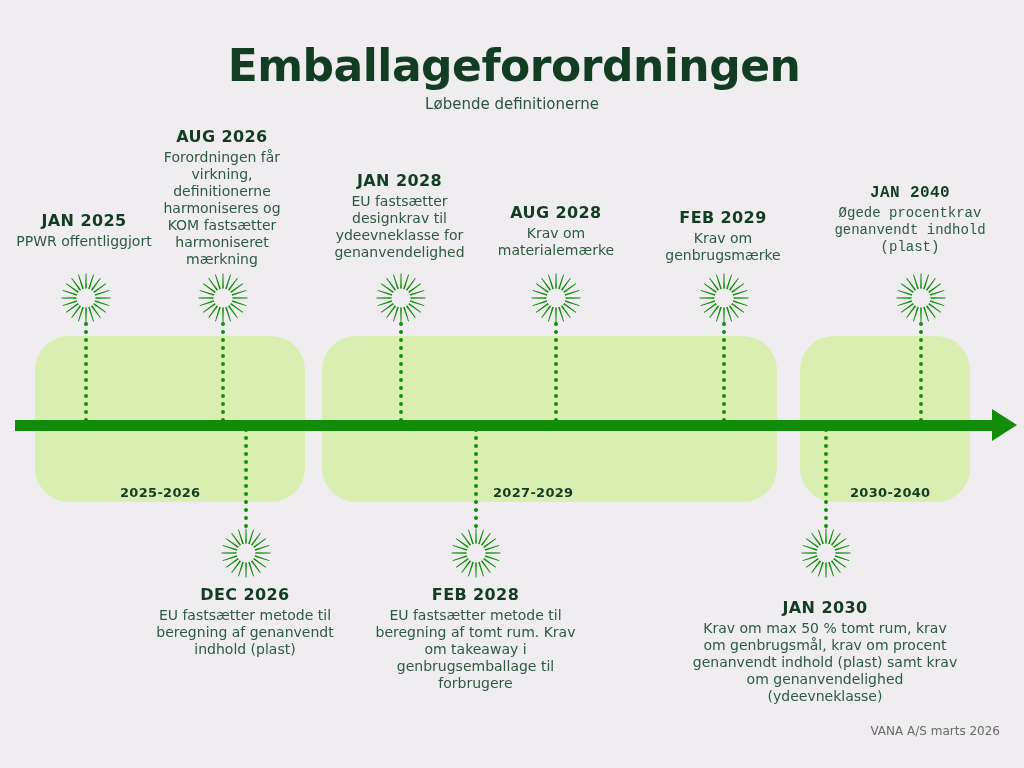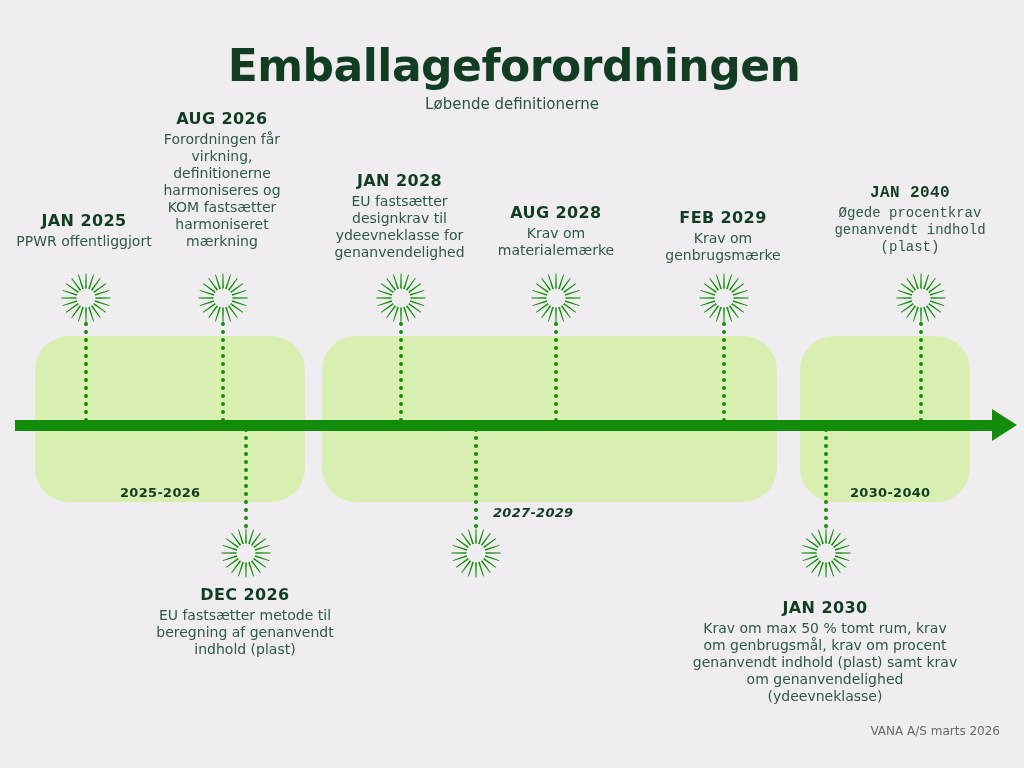--- a/index.html
+++ b/index.html
@@ -76,21 +76,21 @@
 <div id="stage">
 
   <div class="title">Emballageforordningen</div>
   <div class="subtitle">Løbende definitionerne</div>
 
   <div class="band" style="left:35px;top:336px;width:270px;height:166px;"></div>
   <div class="band" style="left:322px;top:336px;width:455px;height:166px;"></div>
   <div class="band" style="left:800px;top:336px;width:170px;height:166px;"></div>
 
   <div class="band-label" style="left:120px;top:485px;width:110px;">2025-2026</div>
-  <div class="band-label" style="left:493px;top:505px;width:110px;font-style:italic;">2027-2029</div>
+  <div class="band-label" style="left:493px;top:485px;width:110px;">2027-2029</div>
   <div class="band-label" style="left:850px;top:485px;width:110px;">2030-2040</div>
 
   <div class="connector" style="left:84px;top:322px;height:100px;"></div>
   <div class="connector" style="left:221px;top:322px;height:100px;"></div>
   <div class="connector" style="left:399px;top:322px;height:100px;"></div>
   <div class="connector" style="left:554px;top:322px;height:100px;"></div>
   <div class="connector" style="left:722px;top:322px;height:100px;"></div>
   <div class="connector" style="left:919px;top:322px;height:100px;"></div>
 
   <div class="connector" style="left:244px;top:428px;height:100px;"></div>
@@ -334,21 +334,21 @@
           <polygon points="22.31,17.25 23.84,16.75 18.85,2.57 18.01,2.84" fill="#128c0a"></polygon>
         </g>
       </svg>
   </div>
 
   <div class="event" style="left:9px;top:211px;width:150px;">
     <div class="date">JAN 2025</div>
     <div class="desc">PPWR offentliggjort</div>
   </div>
 
-  <div class="event" style="left:148px;top:109px;width:148px;">
+  <div class="event" style="left:148px;top:127px;width:148px;">
     <div class="date">AUG 2026</div>
     <div class="desc">Forordningen får virkning, definitionerne harmoniseres og KOM fastsætter harmoniseret mærkning</div>
   </div>
 
   <div class="event" style="left:318px;top:171px;width:163px;">
     <div class="date">JAN 2028</div>
     <div class="desc">EU fastsætter designkrav til ydeevneklasse for genanvendelighed</div>
   </div>
 
   <div class="event" style="left:486px;top:203px;width:140px;">
@@ -364,20 +364,24 @@
   <div class="event" style="left:824px;top:183px;width:172px;font-family:Liberation Mono, monospace;">
     <div class="date">JAN 2040</div>
     <div class="desc">Øgede procentkrav genanvendt indhold (plast)</div>
   </div>
 
   <div class="event" style="left:150px;top:585px;width:190px;">
     <div class="date">DEC 2026</div>
     <div class="desc">EU fastsætter metode til beregning af genanvendt indhold (plast)</div>
   </div>
 
+  <div class="event" style="left:368px;top:585px;width:215px;">
+    <div class="date">FEB 2028</div>
+    <div class="desc">EU fastsætter metode til beregning af tomt rum. Krav om takeaway i genbrugsemballage til forbrugere</div>
+  </div>
 
   <div class="event" style="left:690px;top:598px;width:270px;">
     <div class="date">JAN 2030</div>
     <div class="desc">Krav om max 50 % tomt rum, krav om genbrugsmål, krav om procent genanvendt indhold (plast) samt krav om genanvendelighed (ydeevneklasse)</div>
   </div>
 
   <div class="credit">VANA A/S marts 2026</div>
 
 </div>
 

